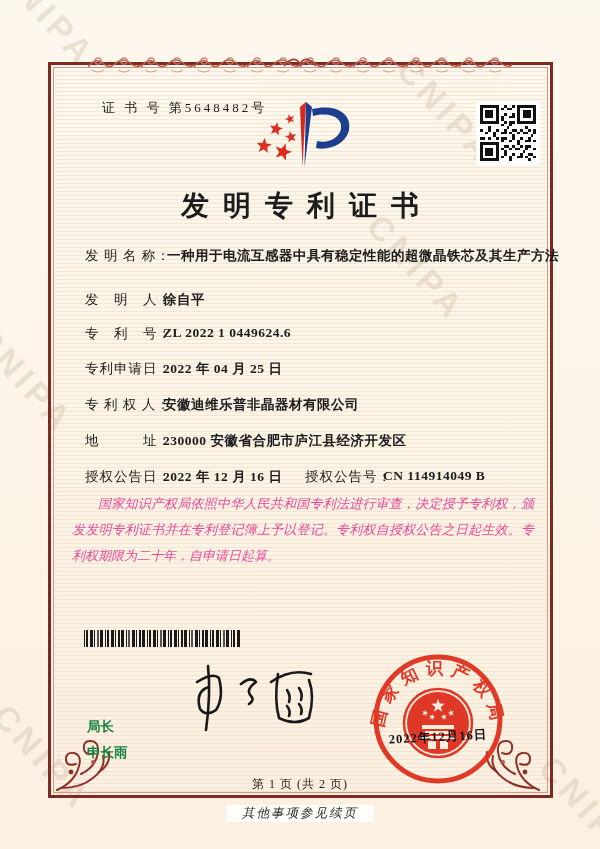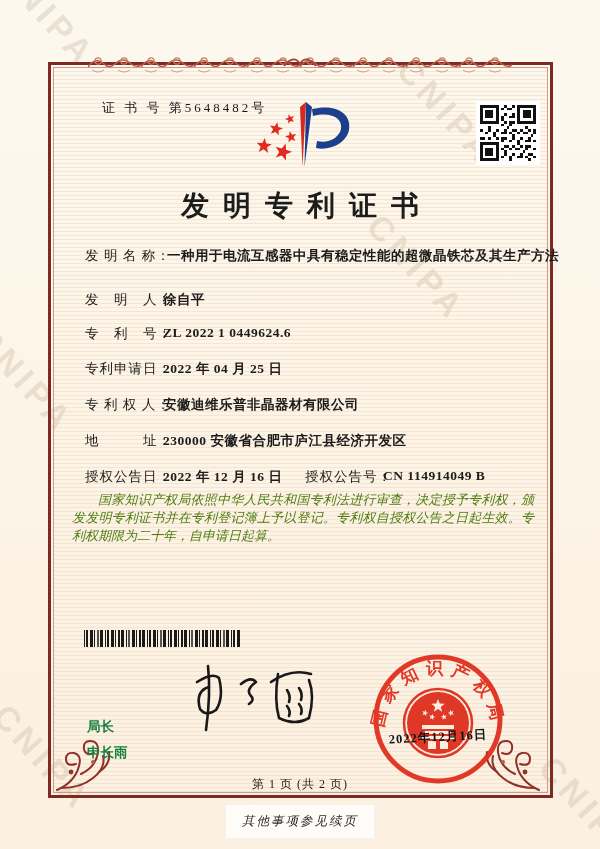--- a/index.html
+++ b/index.html
@@ -24,32 +24,32 @@
          font-size:28px;font-weight:bold;letter-spacing:14px;text-indent:14px;}
   .qr-box{position:absolute;left:476px;top:101px;width:64px;height:64px;background:#fff;
           display:flex;align-items:center;justify-content:center;}
   .logo{position:absolute;left:250px;top:99px;width:112px;height:76px;}
   
   .row{position:absolute;left:0;top:0;width:100%;font-size:13.5px;}
   .flabel{position:absolute;white-space:pre;letter-spacing:1px;font-family:Liberation Serif, serif;}
   .fvalue{position:absolute;font-weight:bold;white-space:nowrap;letter-spacing:.5px;}
   
   .body-text{position:absolute;left:72px;top:491px;width:462px;
-     font-size:13px;line-height:18px;text-align:justify;font-style:italic;color:#4d7c0f;}
+     font-size:13px;line-height:26px;text-align:justify;font-style:italic;color:#ec4899;}
   .body-text p{margin:0;text-indent:2em;}
   .barcode{position:absolute;left:84px;top:630px;width:158px;height:17px;}
   .official{position:absolute;left:87px;top:685px;font-family:"Liberation Sans","DejaVu Sans",sans-serif;
      font-weight:bold;font-size:13.5px;line-height:26px;color:#15803d;margin-top:29px;}
   .signature{position:absolute;left:175px;top:660px;}
   .seal{position:absolute;left:370px;top:651px;width:136px;height:136px;opacity:.95;}
   .seal-date{position:absolute;left:374px;top:729px;width:128px;text-align:center;
      font-size:12.5px;font-weight:bold;letter-spacing:1px;transform:rotate(-3deg);color:#111;}
   .page-no{position:absolute;left:0;top:776px;width:100%;text-align:center;font-size:12px;letter-spacing:1px;}
   .footer-note{position:absolute;left:50%;transform:translateX(-50%);top:805px;
-     background:#fffdf9;padding:8px 16px;font-size:12.5px;font-style:italic;letter-spacing:2px;color:#2a2a2a;}
+     background:#fffdf9;padding:0 16px;font-size:12.5px;font-style:italic;letter-spacing:2px;color:#2a2a2a;}
   .ornament{position:absolute;}
 </style>
 </head>
 <body>
 
 <div class="wm" style="left:-18px;top:-6px;">CNIPA</div>
 <div class="wm" style="left:382px;top:92px;">CNIPA</div>
 <div class="wm" style="left:352px;top:248px;">CNIPA</div>
 <div class="wm" style="left:-40px;top:360px;">CNIPA</div>
 <div class="wm" style="left:-22px;top:738px;">CNIPA</div>

